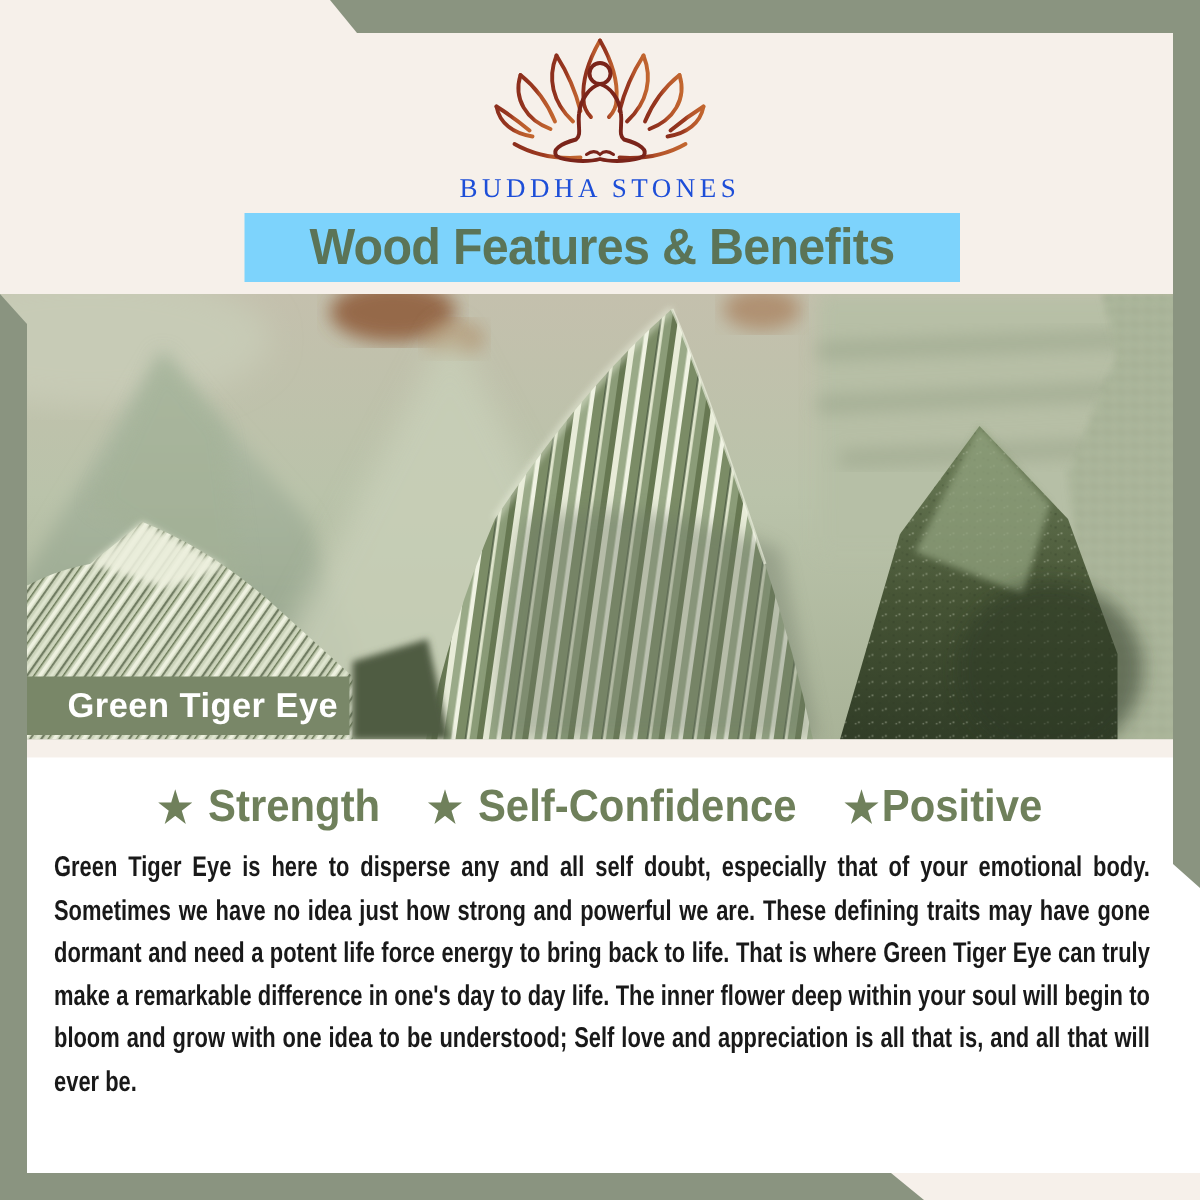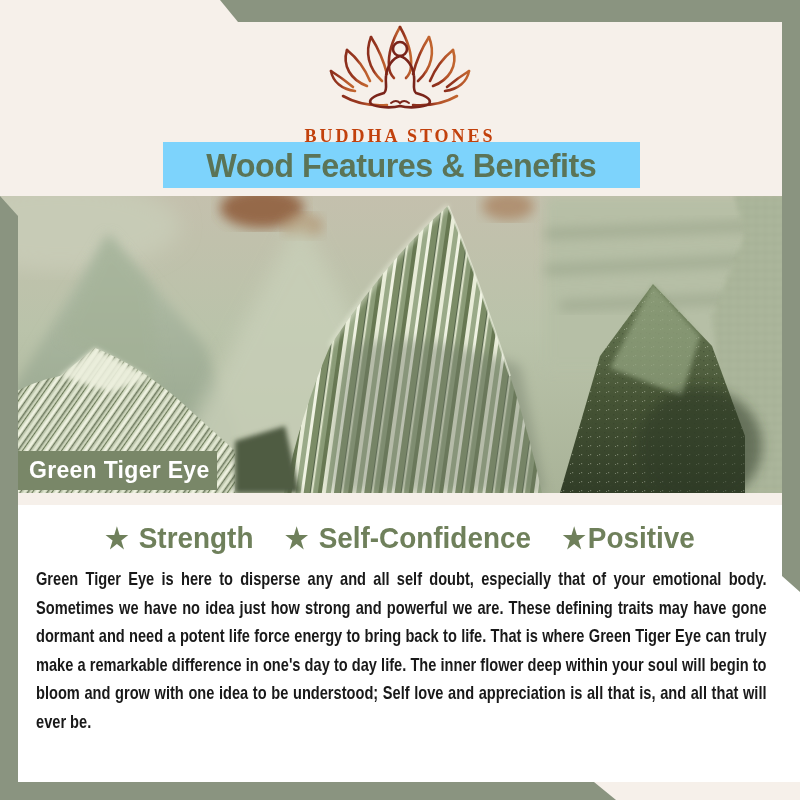--- a/index.html
+++ b/index.html
@@ -14,37 +14,37 @@
     clip-path:polygon(0 0,100% 0,100% 100%,18px 100%);}
   .frame-right{left:782px;top:0;width:18px;height:592px;
     clip-path:polygon(0 0,100% 0,100% 100%,0 calc(100% - 16px));}
   .frame-left{left:0;top:196px;width:18px;height:604px;
     clip-path:polygon(0 0,100% 20px,100% 100%,0 100%);}
   .frame-bottom{left:0;top:782px;width:616px;height:18px;
     clip-path:polygon(0 0,calc(100% - 22px) 0,100% 100%,0 100%);}
   
   .logo-wrap{position:absolute;top:24px;left:0;width:800px;text-align:center;z-index:3;}
   .brand-name{
-    margin-top:12px;font-family:"Liberation Serif",serif;font-size:18px;
-    letter-spacing:3px;color:#c2410c;font-weight:700;
+    margin-top:0;font-family:"Liberation Serif",serif;font-size:18px;
+    letter-spacing:3px;color:#1d4ed8;font-weight:400;
   }
   
   .title-strip{
     position:absolute;left:163px;top:142px;width:477px;height:46px;
     background:#7dd3fc;display:flex;align-items:center;justify-content:center;z-index:3;
   }
   .title-text{
     font-size:34px;font-weight:bold;color:#5b7457;letter-spacing:-0.5px;
     transform:scaleX(0.95);transform-origin:center;white-space:nowrap;
   }
   
   .photo{position:absolute;left:0;top:196px;width:800px;height:297px;z-index:1;overflow:hidden;}
   .photo svg{display:block;}
   .photo-label{
-    position:absolute;left:2px;top:451px;width:215px;height:39px;
+    position:absolute;left:18px;top:451px;width:215px;height:39px;
     background:#798768;z-index:5;display:flex;align-items:center;
     padding-left:27px;box-sizing:border-box;
   }
   .photo-label span{
     color:#ffffff;font-size:23px;font-weight:bold;letter-spacing:0.3px;white-space:nowrap;
   }
   
   .panel{position:absolute;left:0;top:505px;width:800px;height:277px;background:#ffffff;z-index:2;}
   .features{
     margin-top:16px;display:flex;justify-content:center;gap:34px;

